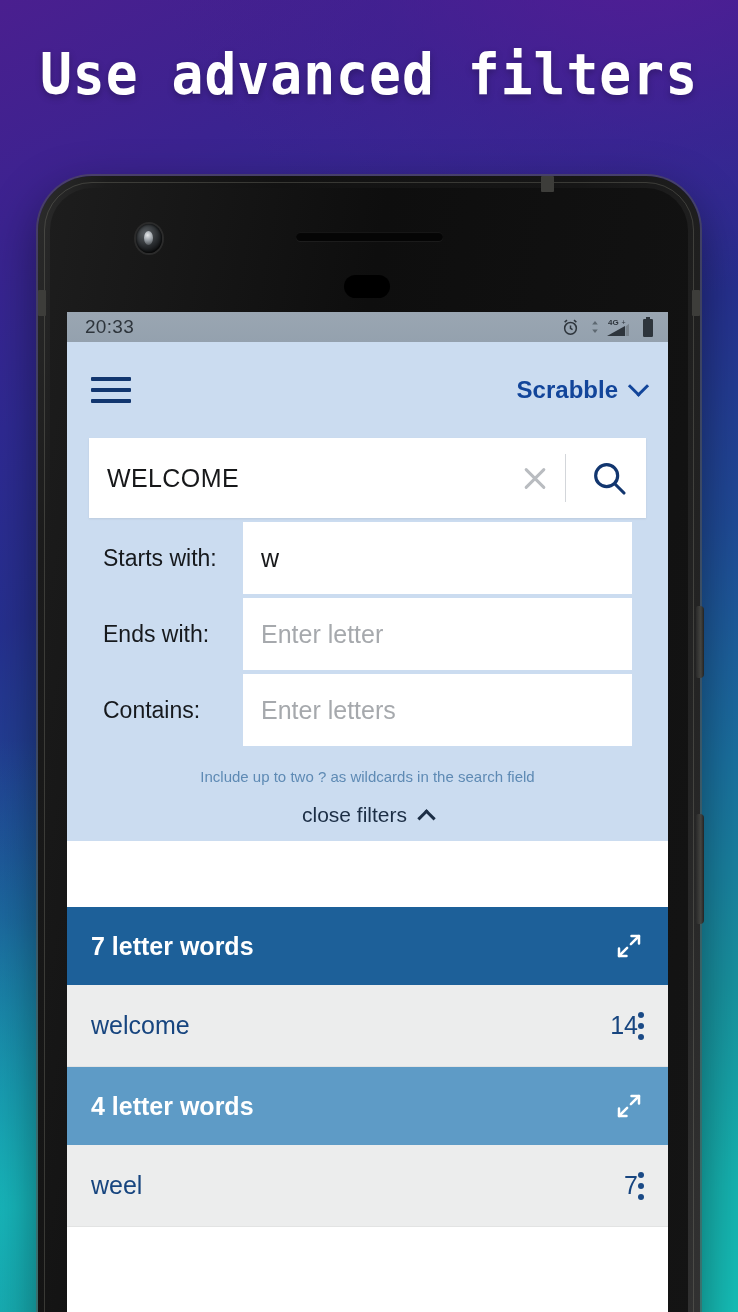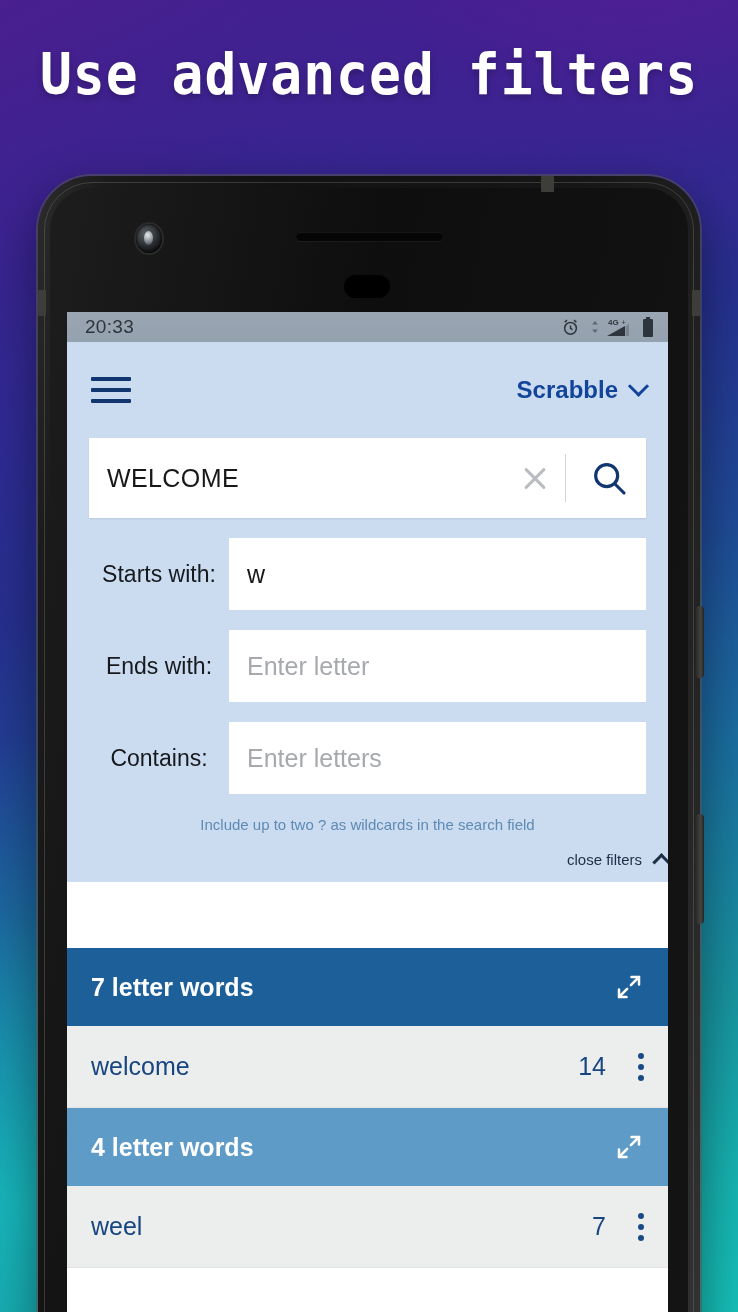--- a/index.html
+++ b/index.html
@@ -268,23 +268,22 @@
     width: 54px; height: 54px;
     display: flex; align-items: center; justify-content: center;
     cursor: pointer;
     flex: 0 0 auto;
   }
 
   
   .frow {
     display: flex;
     align-items: center;
-    padding: 0 22px;
-    margin-top: 20px;
-    text-align: center;
+    padding: 0 36px;
+    margin-top: 4px;
   }
   .frow-label {
     width: 140px;
     flex: 0 0 140px;
     font-size: 23px;
     color: #16191d;
     font-weight: 400;
   }
   .frow-input {
     flex: 1;
@@ -302,25 +301,25 @@
   .hint {
     text-align: center;
     color: #5e8ab4;
     font-size: 15px;
     margin-top: 22px;
     padding: 0 14px;
   }
   .closefilters {
     display: flex;
     align-items: center;
-    justify-content: flex-end;
+    justify-content: center;
     gap: 13px;
     margin-top: 18px;
     color: #1c2e45;
-    font-size: 15px;
+    font-size: 21px;
     cursor: pointer;
   }
   .chev-up {
     display: inline-block;
     width: 13px; height: 13px;
     border-left: 3px solid #1c2e45;
     border-top: 3px solid #1c2e45;
     transform: rotate(45deg) translate(2px,2px);
   }
 
@@ -354,21 +353,20 @@
     cursor: pointer;
   }
   .word-name {
     font-size: 25px;
     color: #17457f;
   }
   .word-score {
     margin-left: auto;
     font-size: 25px;
     color: #17457f;
-    margin-right: 32px;
   }
   .kebab {
     width: 8px;
     display: flex;
     flex-direction: column;
     gap: 5px;
     cursor: pointer;
     padding-right: 6px;
   }
   .kebab i {

